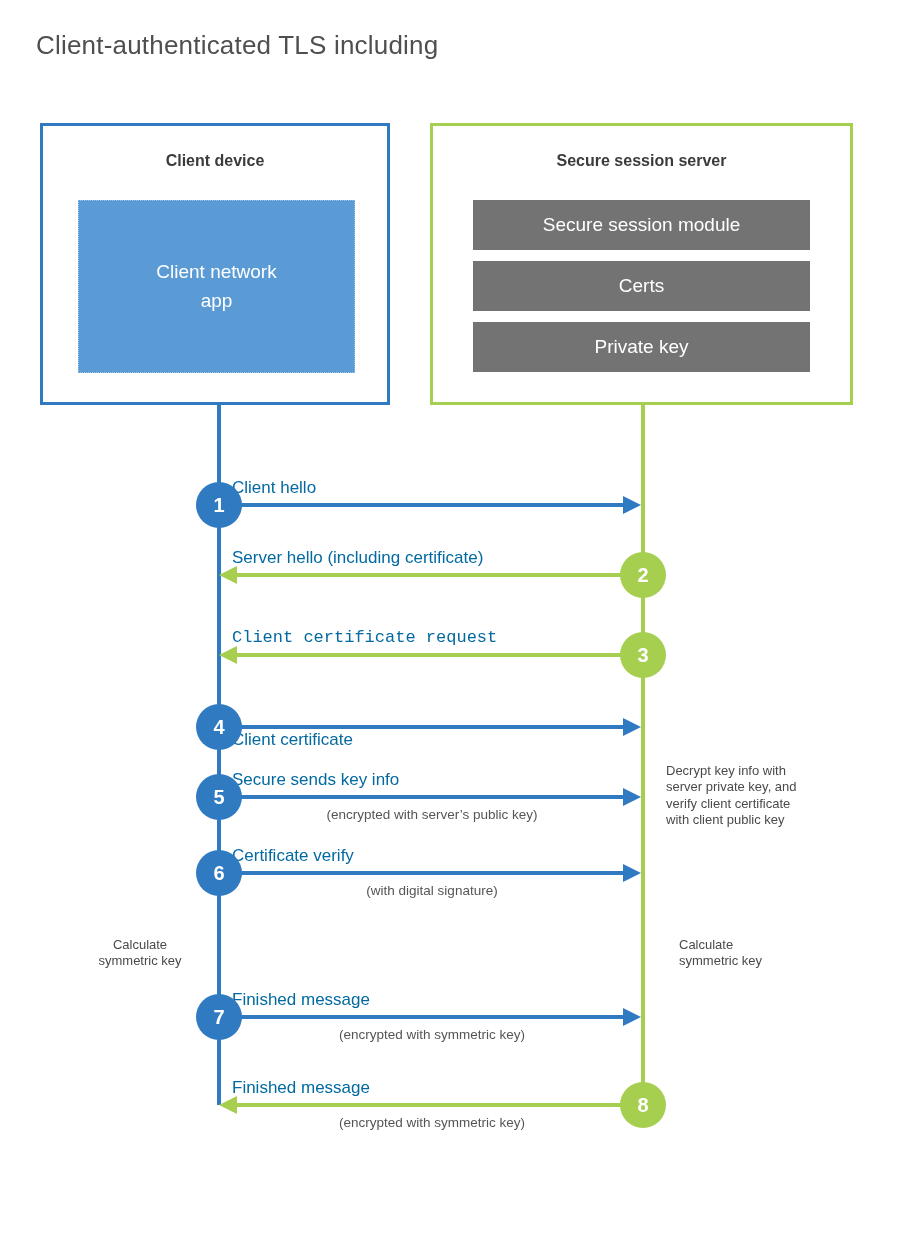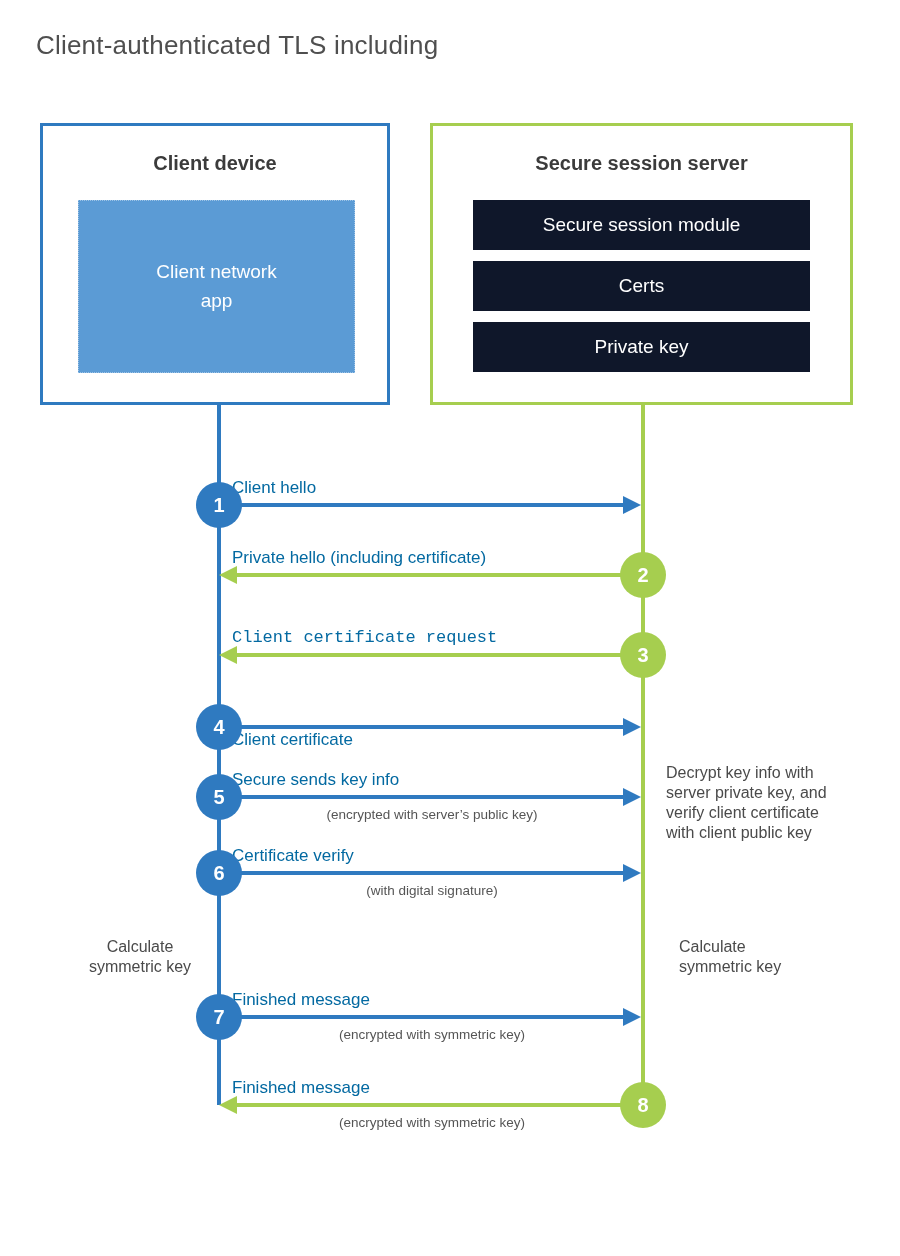--- a/index.html
+++ b/index.html
@@ -7,49 +7,49 @@
     width:900px;height:1256px;position:relative;background:#ffffff;
     font-family:"Liberation Sans", sans-serif;overflow:hidden;
   }
   .abs{position:absolute;}
   #page-title{
     left:36px;top:30px;font-size:26px;color:#4f4f4f;font-weight:400;
     letter-spacing:0.2px;
   }
   .entity-box{background:#ffffff;box-sizing:border-box;}
   .entity-title{
-    width:100%;text-align:center;font-size:20px;font-weight:bold;color:#3b3b3b;
+    width:100%;text-align:center;font-size:16px;font-weight:bold;color:#3b3b3b;
   }
   #client-app-box{
     left:78px;top:200px;width:277px;height:173px;background:#5b9bd5;
     border:1px dotted #9dc3e6;box-sizing:border-box;
     display:flex;align-items:center;justify-content:center;
     color:#ffffff;font-size:19px;text-align:center;white-space:pre-line;line-height:1.5;
   }
   .server-bar{
-    left:473px;width:337px;height:50px;background:#0f172a;
+    left:473px;width:337px;height:50px;background:#737373;
     display:flex;align-items:center;justify-content:center;
     color:#ffffff;font-size:19px;
   }
   .lifeline{width:4px;}
   .shaft{height:4px;}
   .arrow-head{width:0;height:0;}
   .step-circle{
     width:46px;height:46px;border-radius:50%;
     display:flex;align-items:center;justify-content:center;
     color:#ffffff;font-size:20px;font-weight:bold;z-index:5;
   }
   .step-label{
     left:232px;width:400px;text-align:left;font-size:17px;color:#0369a1;
   }
   .step-sublabel{
     left:232px;width:400px;text-align:center;font-size:13.5px;color:#555555;
   }
   .side-note{
-    font-size:16px;color:#4a4a4a;line-height:1.25;white-space:pre-line;
+    font-size:13px;color:#4a4a4a;line-height:1.25;white-space:pre-line;
   }
 </style>
 </head>
 <body>
 
 <div class="abs" id="page-title">Client-authenticated TLS including</div>
 
 <div class="abs lifeline" id="client-lifeline" style="left: 217px; top: 403px; height: 702px; background: rgb(47, 122, 192);"></div>
 <div class="abs lifeline" id="server-lifeline" style="left: 641px; top: 403px; height: 706px; background: rgb(166, 206, 79);"></div>
 
@@ -71,21 +71,21 @@
     <div class="abs arrow-head" style="left: 623px; top: 496px; border-top: 9px solid transparent; border-bottom: 9px solid transparent; border-left: 18px solid rgb(47, 122, 192);"></div>
     <div class="abs step-circle" style="left: 196px; top: 482px; background: rgb(47, 122, 192);">
       <span>1</span>
     </div>
     <div class="abs step-label" style="top: 478px;">Client hello</div>
     <div class="abs shaft" style="left: 237px; top: 573px; width: 406px; background: rgb(166, 206, 79);"></div>
     <div class="abs arrow-head" style="left: 219px; top: 566px; border-top: 9px solid transparent; border-bottom: 9px solid transparent; border-right: 18px solid rgb(166, 206, 79);"></div>
     <div class="abs step-circle" style="left: 620px; top: 552px; background: rgb(166, 206, 79);">
       <span>2</span>
     </div>
-    <div class="abs step-label" style="top: 548px;">Private hello (including certificate)</div>
+    <div class="abs step-label" style="top: 548px;">Server hello (including certificate)</div>
     <div class="abs shaft" style="left: 237px; top: 653px; width: 406px; background: rgb(166, 206, 79);"></div>
     <div class="abs arrow-head" style="left: 219px; top: 646px; border-top: 9px solid transparent; border-bottom: 9px solid transparent; border-right: 18px solid rgb(166, 206, 79);"></div>
     <div class="abs step-circle" style="left: 620px; top: 632px; background: rgb(166, 206, 79);">
       <span>3</span>
     </div>
     <div class="abs step-label" style="top: 628px; font-family: Liberation Mono, monospace;">Client certificate request</div>
     <div class="abs shaft" style="left: 219px; top: 725px; width: 404px; background: rgb(47, 122, 192);"></div>
     <div class="abs arrow-head" style="left: 623px; top: 718px; border-top: 9px solid transparent; border-bottom: 9px solid transparent; border-left: 18px solid rgb(47, 122, 192);"></div>
     <div class="abs step-circle" style="left: 196px; top: 704px; background: rgb(47, 122, 192);">
       <span>4</span>

